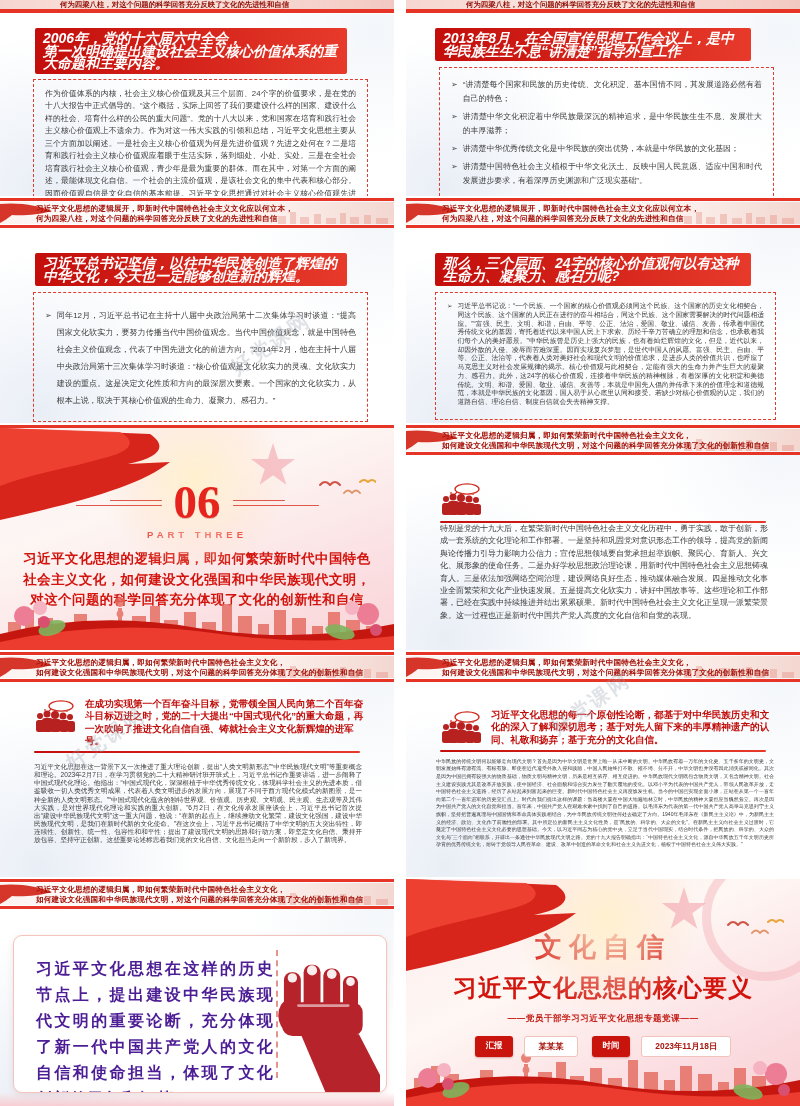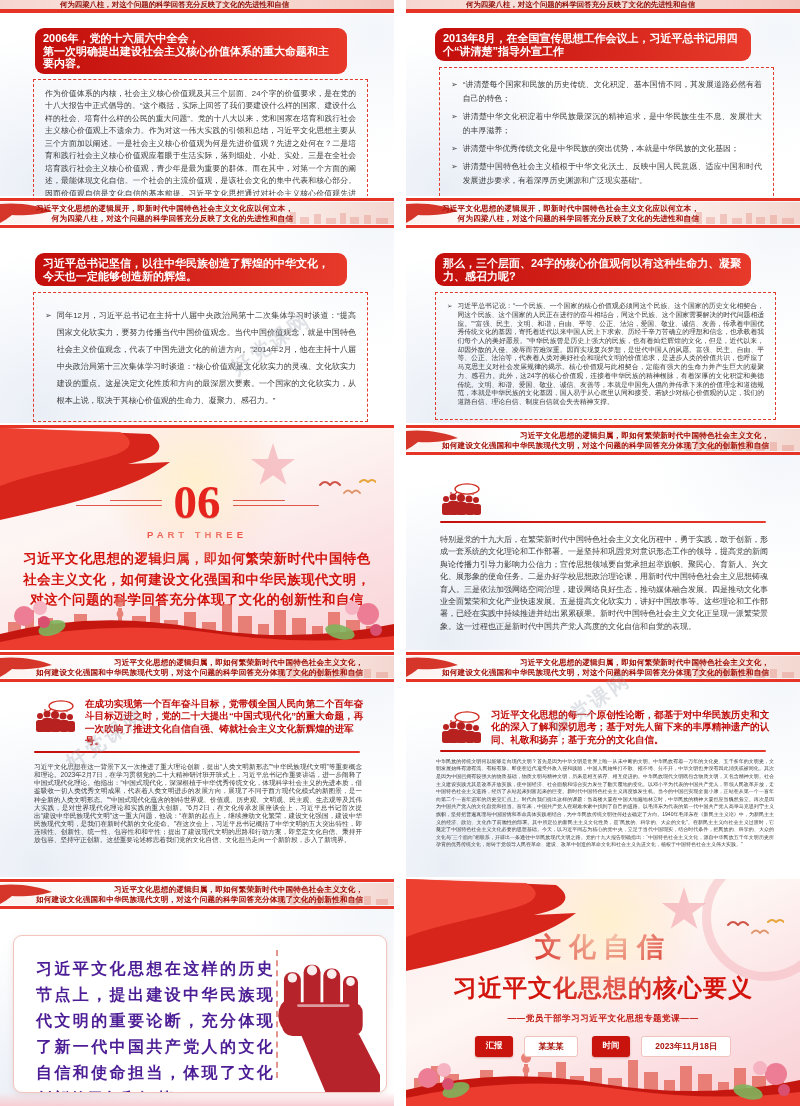--- a/index.html
+++ b/index.html
@@ -8,52 +8,52 @@
   .slide{position:absolute;width:394px;overflow:hidden;background:
          radial-gradient(circle at 10% 95%, #e9eef6 0%, rgba(255,255,255,0) 38%),
          radial-gradient(circle at 95% 10%, #f3f6fa 0%, rgba(255,255,255,0) 30%), #fff;}
   .col-l{left:0;} .col-r{left:406px;}
 
   
   .banner{position:relative;height:30px;}
   .stripe{position:absolute;left:0;right:0;height:3px;background:#e63427;}
   .stripe.t{top:0;} .stripe.b{bottom:0;}
   .band{position:absolute;top:4px;bottom:4px;left:0;right:0;overflow:hidden;
-        background:linear-gradient(90deg,#fdf2ef 0%,#fefefe 28%,#fcf0ec 70%,#f3d7d0 100%);text-align:right;}
+        background:linear-gradient(90deg,#fdf2ef 0%,#fefefe 28%,#fcf0ec 70%,#f3d7d0 100%);}
   .band .btxt{position:absolute;left:36px;top:2px;font-size:7.6px;font-weight:bold;
         color:#a31007;line-height:9.6px;letter-spacing:.2px;white-space:nowrap;}
   .bflag{position:absolute;left:0;top:0;}
   .bsky{position:absolute;right:0;top:6px;opacity:.55;}
   
   .partial{position:absolute;width:394px;height:13px;overflow:hidden;}
   .partial .pband{position:absolute;top:0;left:0;right:0;height:9px;background:
         linear-gradient(90deg,#f6d6d0,#fbe4de 40%,#f2c9c2);}
   .partial .pband .btxt{position:absolute;left:60px;top:0;font-size:7.4px;font-weight:bold;
         color:#8f0e06;white-space:nowrap;}
   .partial .pstripe{position:absolute;bottom:0;left:0;right:0;height:4px;background:#e63427;}
 
   
   .tbox{background:linear-gradient(90deg,#c30e0b,#e73a2b);color:#fff;font-weight:bold;
-        font-size:11px;line-height:12.6px;padding:4px 8px;width:296px;border-radius:9px;
-        white-space:pre-line;}
+        font-size:14px;line-height:12.6px;padding:4px 8px;width:296px;border-radius:2px;
+        white-space:pre-line;font-style:italic;}
   
   .dash{border:1px dashed #e23a2c;margin:0 26px 0 33px;padding:8px 11px;color:#3b3b3b;
         text-align:justify;}
   .t78{font-size:7.8px;line-height:12.5px;}
   .bullets{display:block;}
   .bullet{display:flex;margin-bottom:4px;font-size:7.9px;line-height:14px;color:#3b3b3b;}
   .bullet .arr{color:#444;flex:none;margin-right:5px;font-size:8px;}
   .bullet .btext{text-align:justify;}
 
   
   .ititle-row{display:flex;align-items:flex-start;margin:0 30px 0 34px;}
   .crowd{flex:none;margin-right:9px;margin-top:2px;}
   .ititle{color:#c00d0a;font-weight:bold;font-size:9.6px;line-height:12.3px;white-space:pre-line;}
   .iline{height:2px;background:linear-gradient(90deg,#c30e0b,#e73a2b);margin:4px 34px 0;border-radius:1px;}
-  .plainbody{margin:11px 32px 0 34px;color:#3c3c3c;text-align:justify;}
+  .plainbody{margin:0 32px 0 34px;color:#3c3c3c;text-align:justify;}
   .t80{font-size:8px;line-height:12.4px;}
   .t66{font-size:6.6px;line-height:8.1px;}
   .t48{font-size:5px;line-height:7.6px;}
 
   
   .divider{background:linear-gradient(160deg,#fdeff1 0%,#fdf6f3 35%,#fbdfe2 75%,#f9d3d6 100%);}
   .numrow{position:relative;display:flex;align-items:center;justify-content:center;margin-top:54px;}
   .dlines{position:relative;width:86px;height:10px;}
   .dlines i{position:absolute;display:block;background:#e0564a;height:1.6px;border-radius:1px;}
   .dlines.left i.a{right:0;top:2px;width:52px;} .dlines.left i.b{left:0;top:7px;width:86px;}
@@ -113,21 +113,21 @@
     <div class="pstripe"></div>
   </div>
 
   <section class="slide col-l" style="top:14px;height:182px">
     <div class="tbox" style="margin:14px 0 0 35px">2006年，党的十六届六中全会，
 第一次明确提出建设社会主义核心价值体系的重大命题和主要内容。</div>
     <div class="dash t78" style="margin-top:5px">作为价值体系的内核，社会主义核心价值观及其三个层面、24个字的价值要求，是在党的十八大报告中正式倡导的。“这个概括，实际上回答了我们要建设什么样的国家、建设什么样的社会、培育什么样的公民的重大问题”。党的十八大以来，党和国家在培育和践行社会主义核心价值观上不遗余力。作为对这一伟大实践的引领和总结，习近平文化思想主要从三个方面加以阐述。一是社会主义核心价值观为何是先进价值观？先进之处何在？二是培育和践行社会主义核心价值观应着眼于生活实际，落到细处、小处、实处。三是在全社会培育践行社会主义核心价值观，青少年是最为重要的群体。而在其中，对第一个方面的阐述，最能体现文化自信。一个社会的主流价值观，是该社会文化的集中代表和核心部分。因而价值观自信是文化自信的基本前提。习近平文化思想通过对社会主义核心价值观先进性及其培育、弘扬的重要性的系列论述，充分表达了价值观自信和文化自信。</div>
   </section>
 
   <section class="slide col-r" style="top:14px;height:182px">
-    <div class="tbox" style="margin:14px 0 0 29px;width:300px">2013年8月，在全国宣传思想工作会议上，习近平总书记用四个“讲清楚”指导外宣工作</div>
+    <div class="tbox" style="margin:14px 0 0 29px;width:300px">2013年8月，在全国宣传思想工作会议上，是中华民族生生不息“讲清楚”指导外宣工作</div>
     <div class="dash bullets" style="margin-top:6px;padding-top:10px">
       <div class="bullet">
           <span class="arr">➢</span>
           <span class="btext">“讲清楚每个国家和民族的历史传统、文化积淀、基本国情不同，其发展道路必然有着自己的特色；</span>
         </div>
       <div class="bullet">
           <span class="arr">➢</span>
           <span class="btext">讲清楚中华文化积淀着中华民族最深沉的精神追求，是中华民族生生不息、发展壮大的丰厚滋养；</span>
         </div>
       <div class="bullet">

